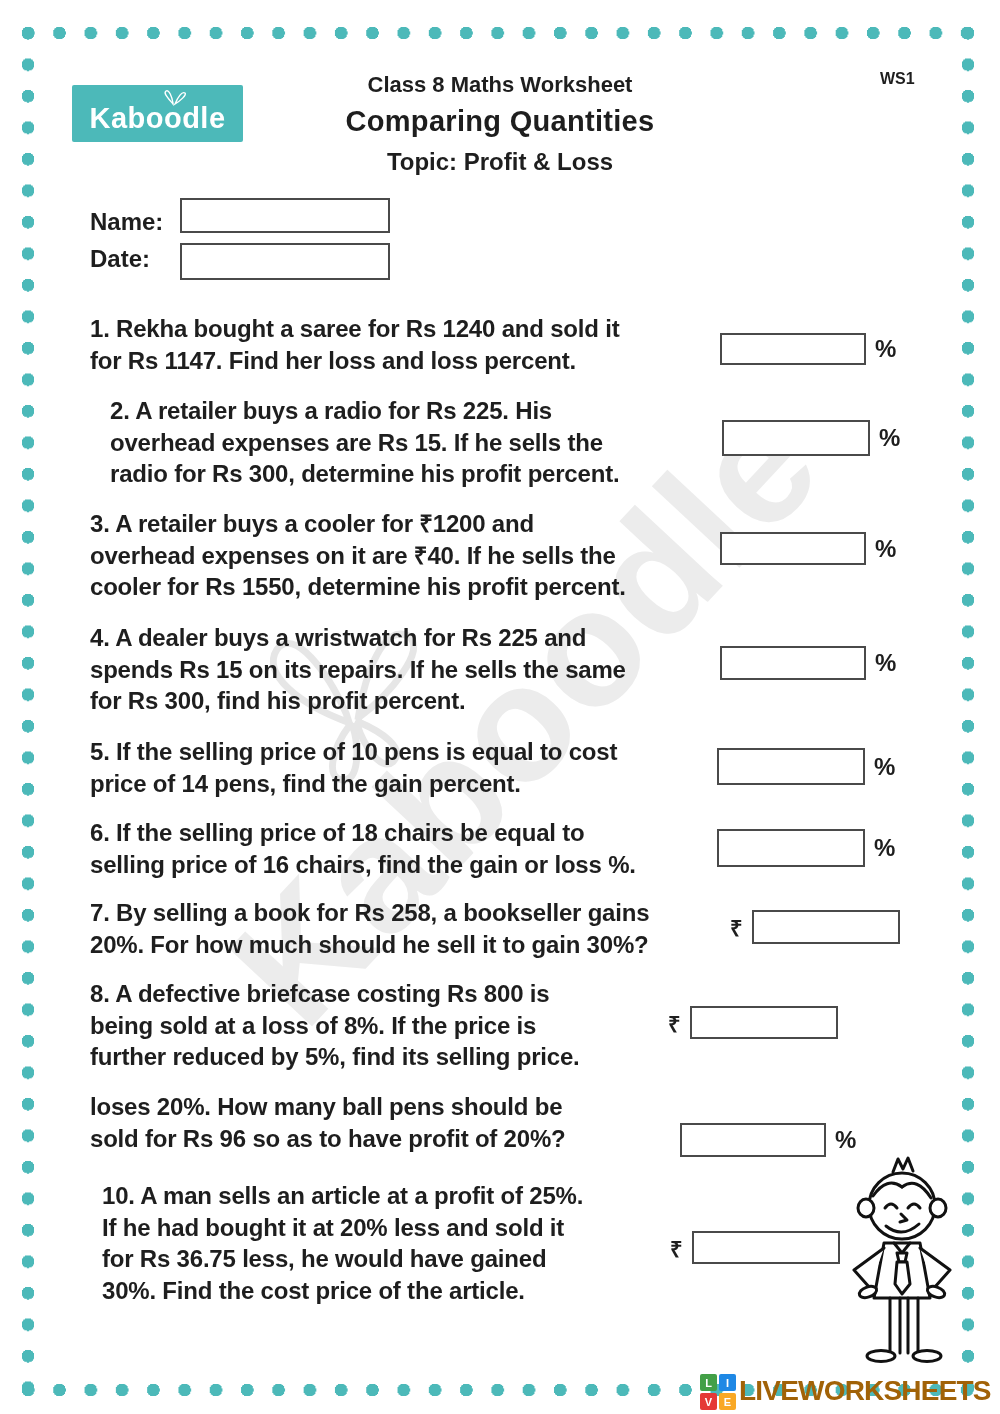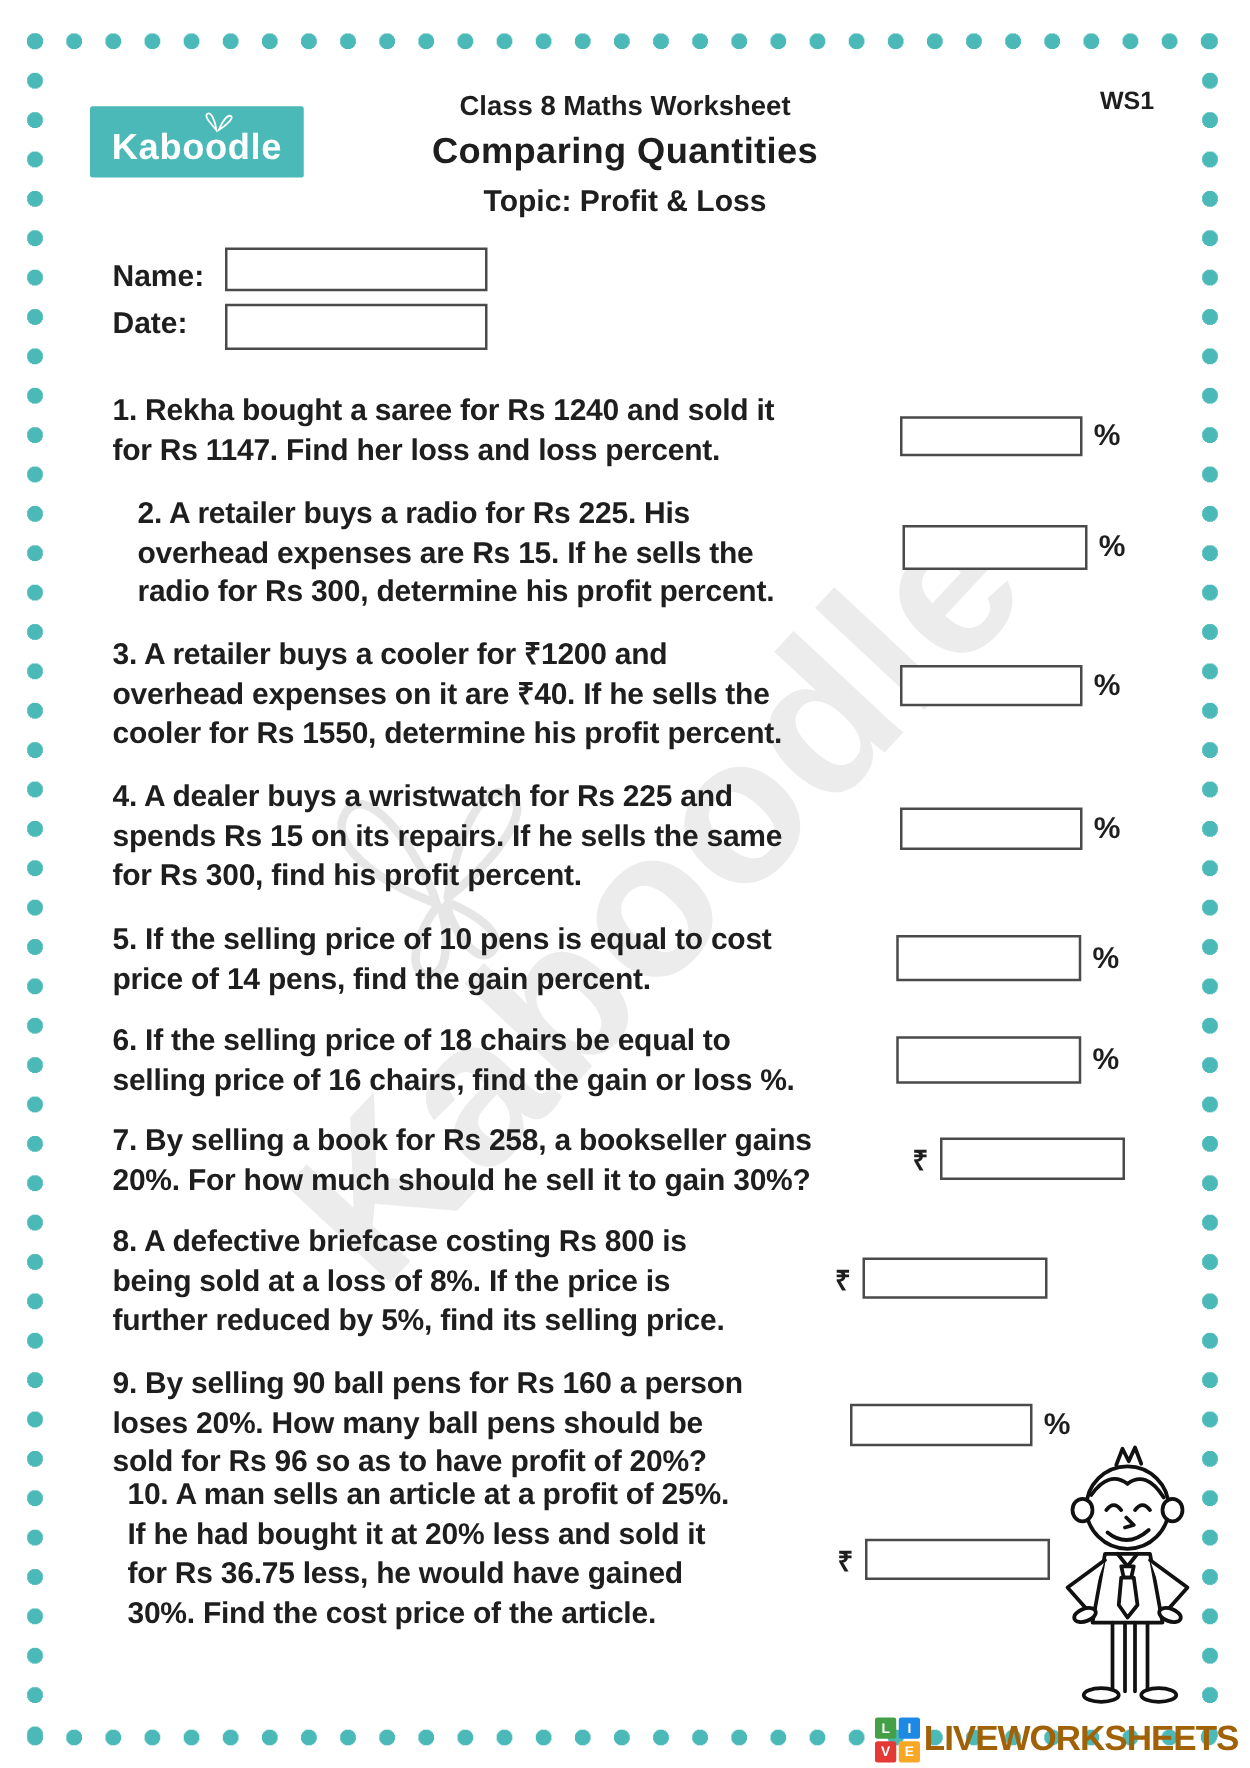--- a/index.html
+++ b/index.html
@@ -21,21 +21,21 @@
   .watermark-butterfly { position:absolute; left:230px; top:580px; z-index:0; }
 
   
   .logo { position:absolute; left:72px; top:85px; width:171px; height:57px; background:#4cb9b9; border-radius:2px; display:flex; align-items:flex-end; justify-content:center; z-index:2; }
   .logo-text { color:#fff; font-size:29px; font-weight:600; letter-spacing:.5px; line-height:1; padding-bottom:9px; }
   .logo-butterfly { position:absolute; top:3px; left:88px; }
   .hdr { position:absolute; left:0; width:1000px; text-align:center; z-index:2; }
   .hdr1 { top:72px;  font-size:22px; font-weight:700; }
   .hdr2 { top:105px; font-size:29px; font-weight:600; letter-spacing:.3px; }
   .hdr3 { top:148px; font-size:24px; font-weight:600; }
-  .ws-label { position:absolute; left:880px; top:70px; font-size:20px; font-weight:700; z-index:2; }
+  .ws-label { position:absolute; left:880px; top:70px; font-size:16px; font-weight:700; z-index:2; }
 
   
   .field-label { position:absolute; left:90px; font-size:24px; font-weight:600; z-index:2; }
   .field-box { position:absolute; left:180px; width:210px; border:2px solid #4a4a4a; background:#fff; z-index:2; font-size:20px; padding:2px 8px; font-family:"Liberation Sans", sans-serif; }
 
   
   .q { position:absolute; left:90px; z-index:2; }
   .q .line { font-size:24px; line-height:31.5px; font-weight:600; white-space:nowrap; letter-spacing:-0.2px; }
   .ans { position:absolute; display:flex; align-items:center; gap:9px; z-index:2; }
   .ans input { border:2px solid #4a4a4a; background:#fff; font-size:20px; padding:2px 8px; font-family:"Liberation Sans", sans-serif; }
@@ -163,21 +163,20 @@
     <div class="line">8. A defective briefcase costing Rs 800 is</div>
     <div class="line">being sold at a loss of 8%. If the price is</div>
     <div class="line">further reduced by 5%, find its selling price.</div>
   </div>
   <div class="ans" style="left:668px; top:1006px;">
     <span class="sym" style="font-size:22px;">₹</span>
     <input style="width: 148px; height: 33px;" value="">
   </div>
 
   <div class="q" style="top:1091px;">
-    <div class="line">9. By selling 90 ball pens for Rs 160 a person</div>
     <div class="line">loses 20%. How many ball pens should be</div>
     <div class="line">sold for Rs 96 so as to have profit of 20%?</div>
   </div>
   <div class="ans" style="left:680px; top:1123px;">
     <input style="width: 146px; height: 34px;" value="">
     <span class="sym">%</span>
   </div>
 
   <div class="q" style="top:1180px;margin-left:12px;">
     <div class="line">10. A man sells an article at a profit of 25%.</div>

